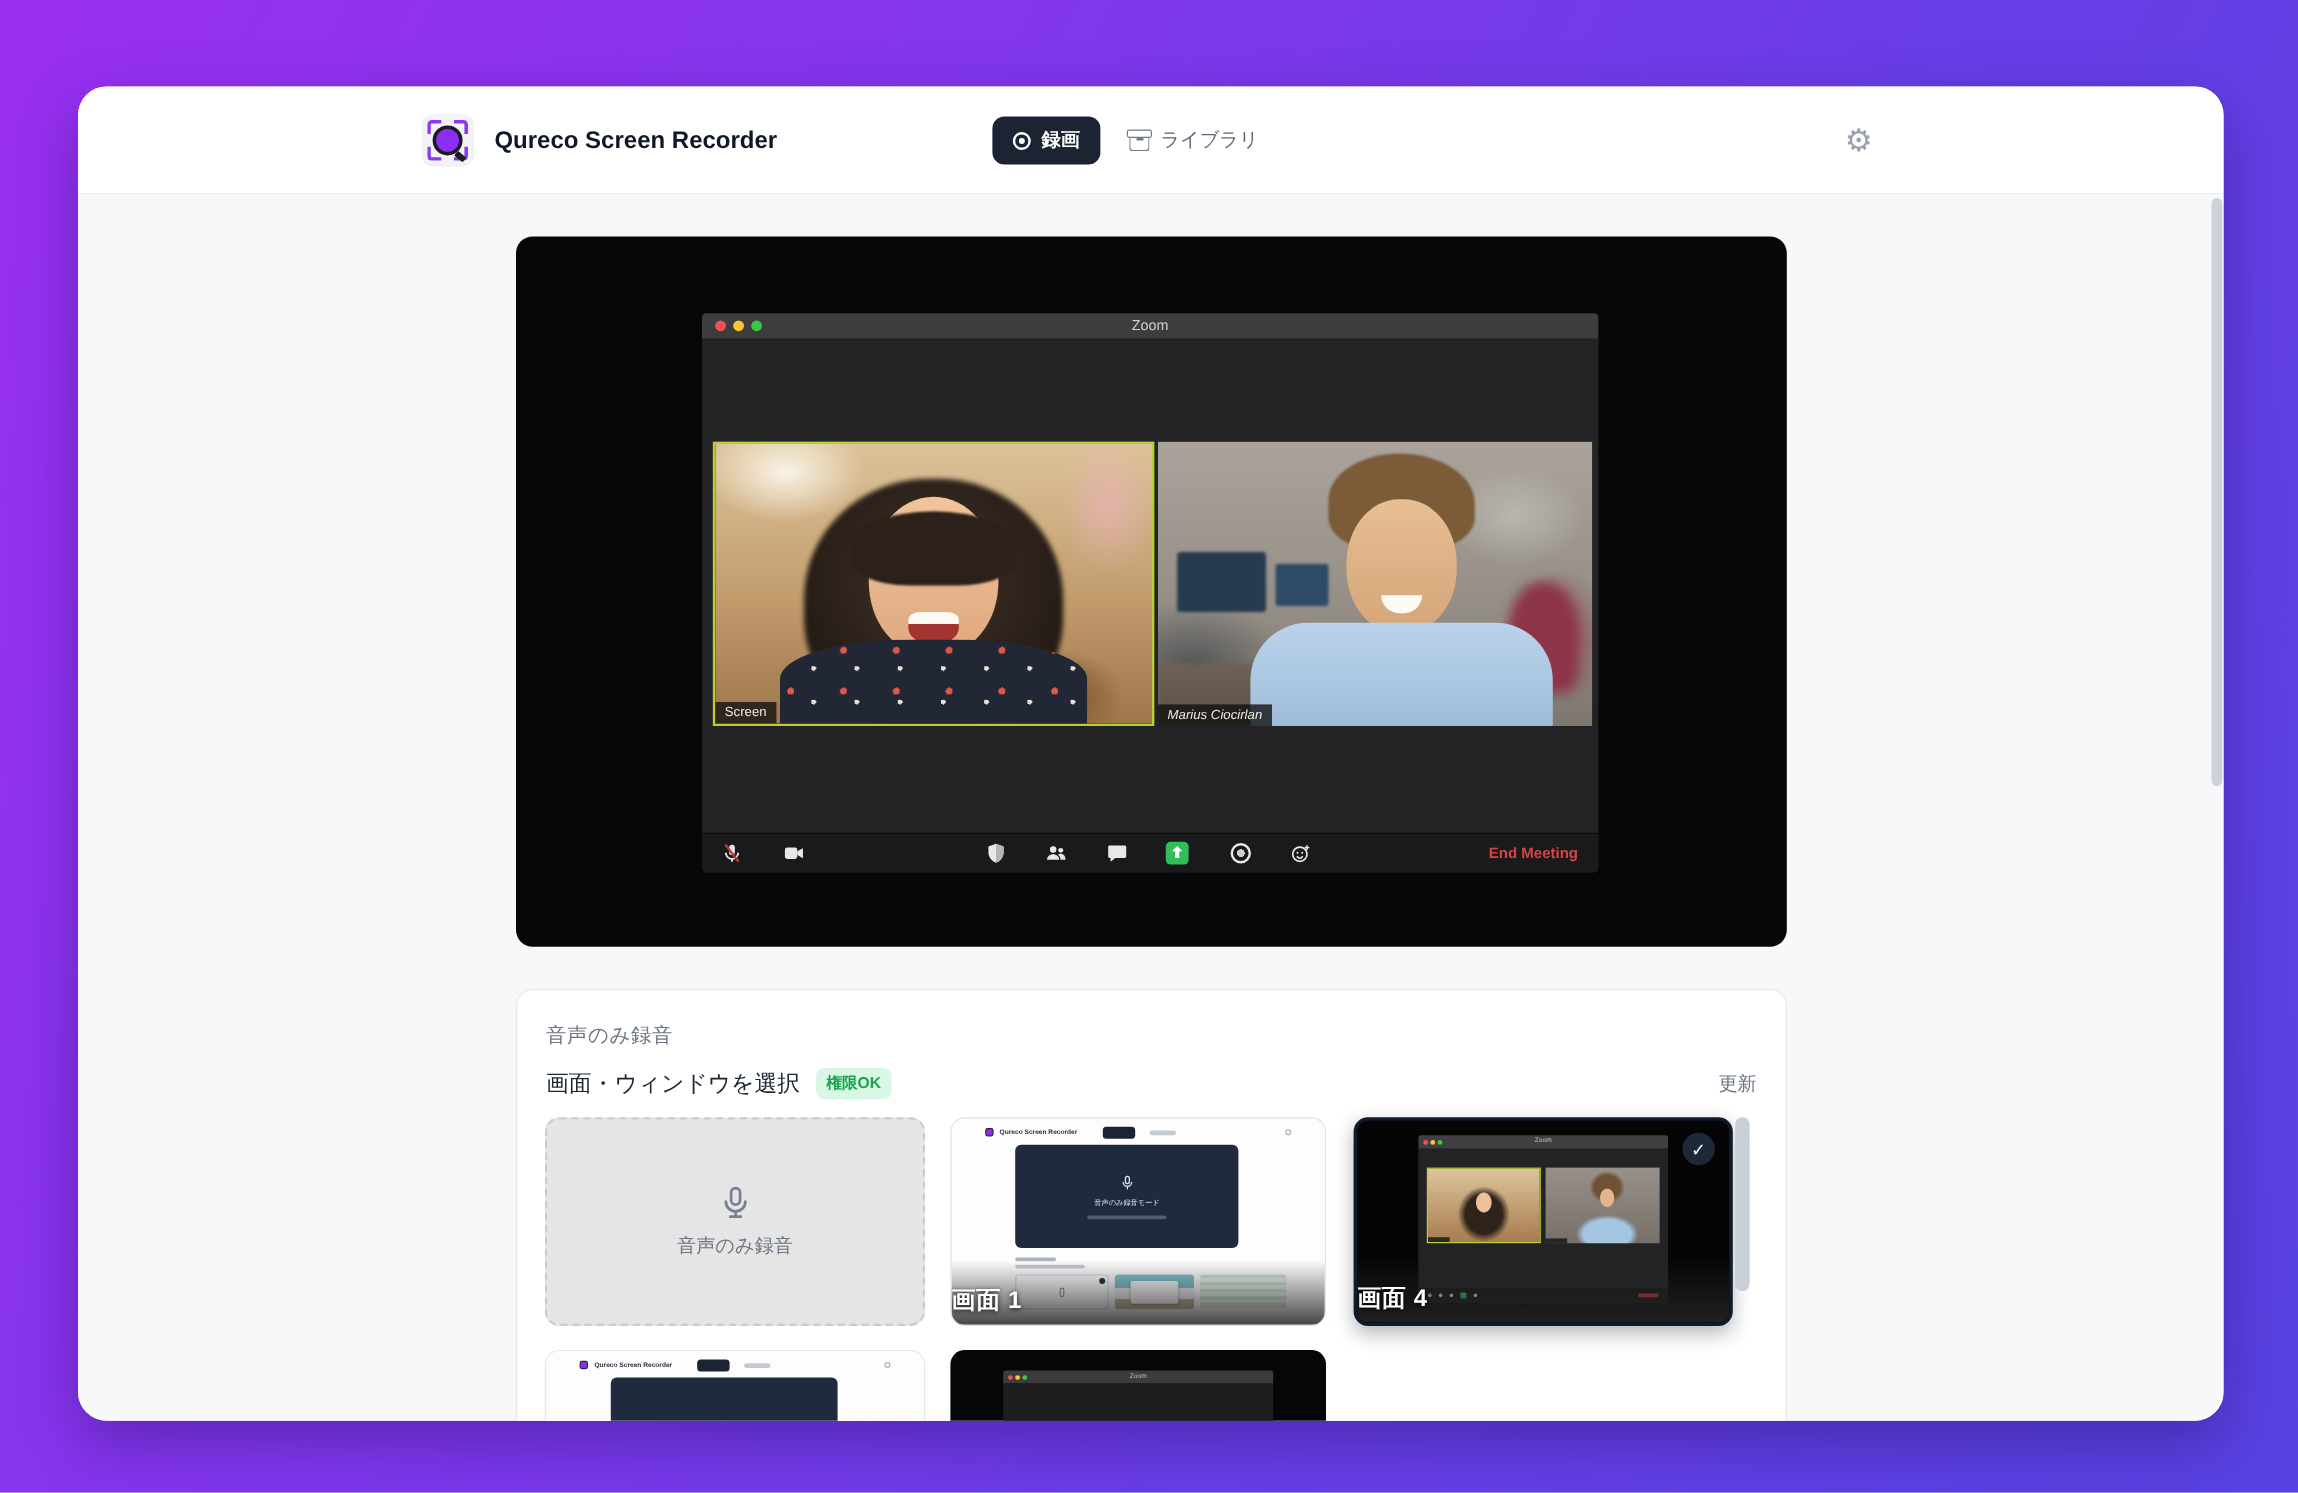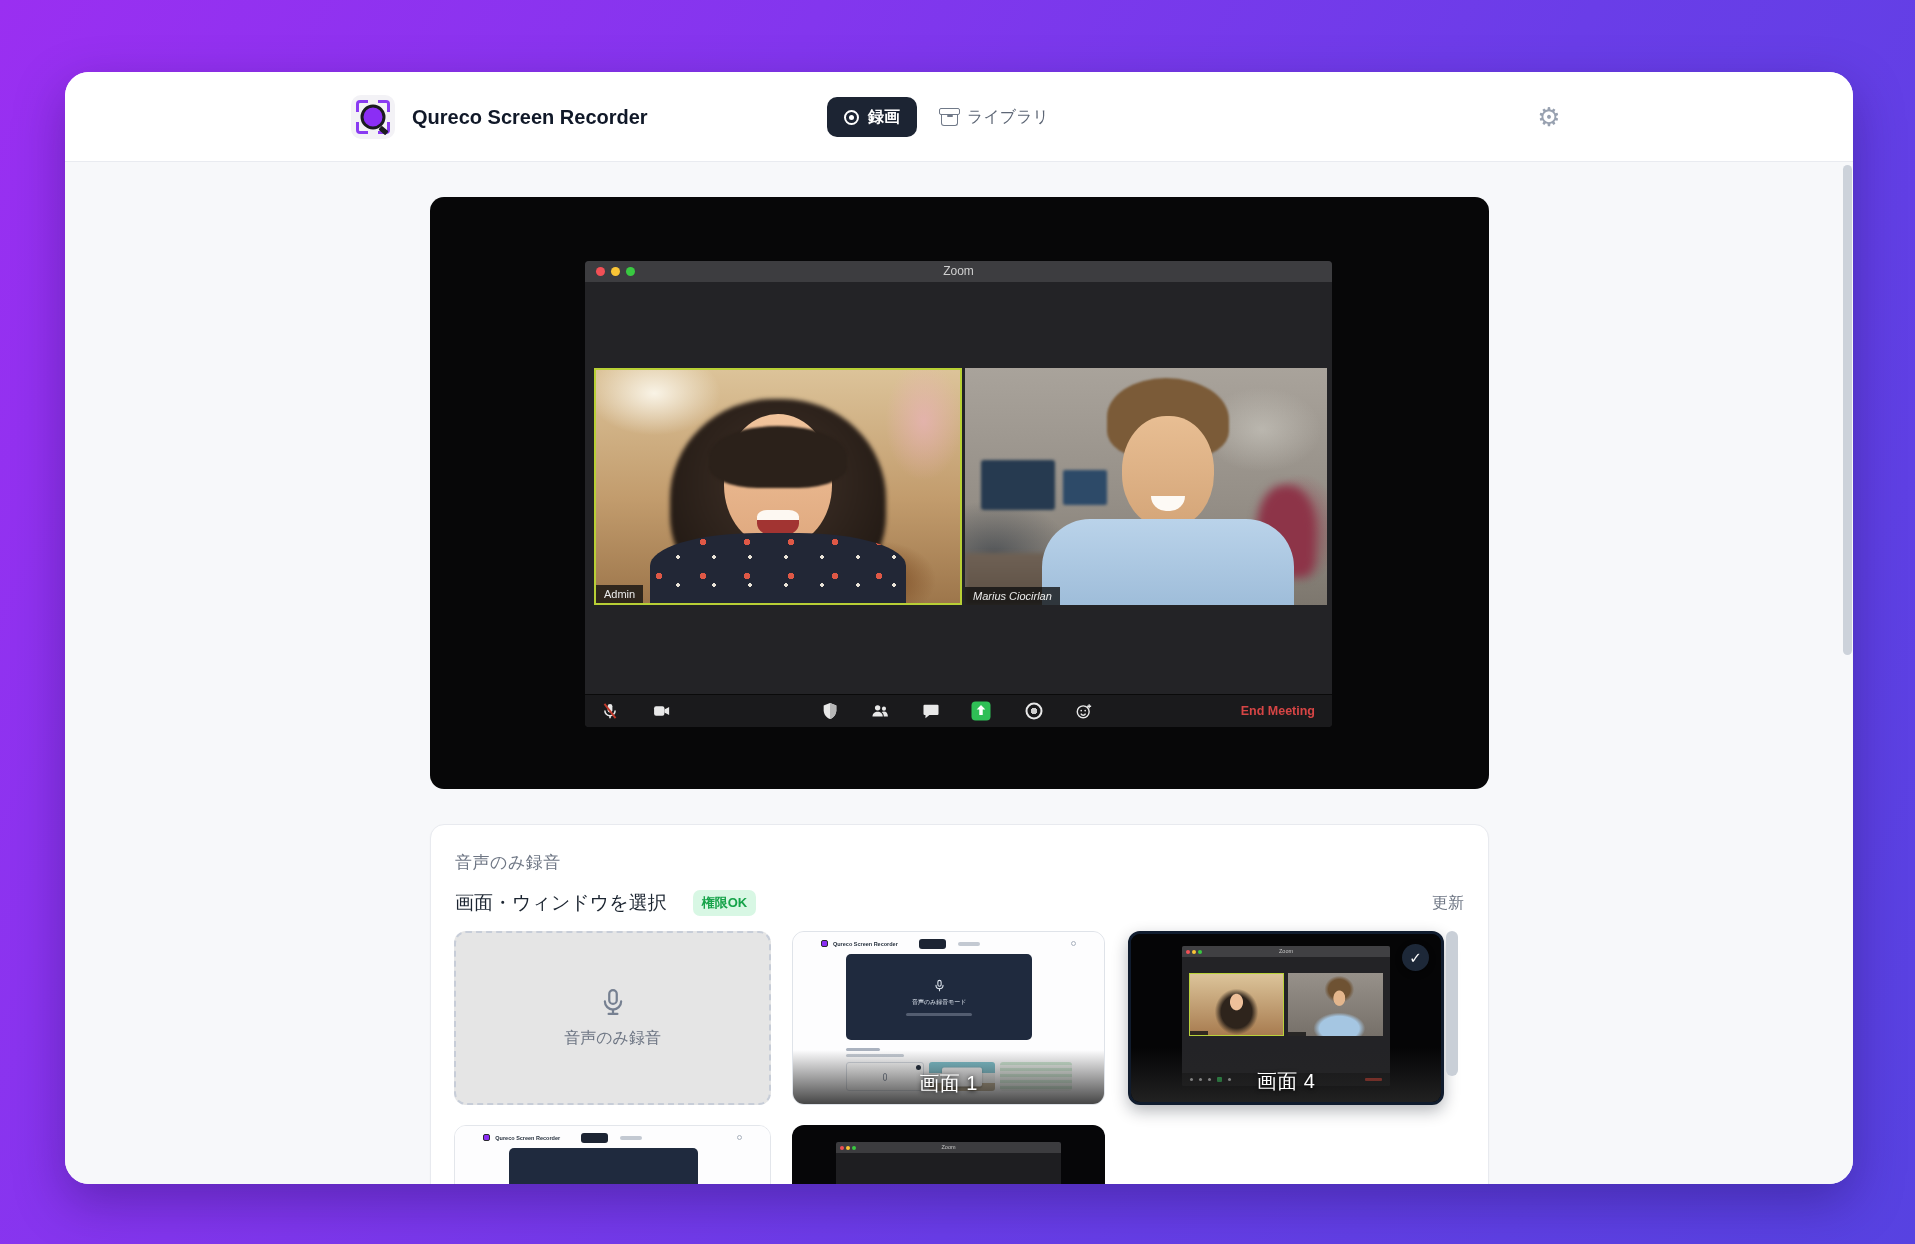--- a/index.html
+++ b/index.html
@@ -127,21 +127,21 @@
   .endm { position:absolute; right:17px; top:50%; transform:translateY(-50%);
           color:#d64545; font-size:12.5px; font-weight:700; }
 
   
   .capture { position:absolute; left:365px; top:662px; width:1059px; height:500px;
              background:#fff; border:1px solid #e8eaef; border-radius:14px;
              box-shadow:0 1px 2px rgba(16,24,40,.04); }
   .cap-title { position:absolute; left:24px; top:26px; font-size:17px; color:#6e7684;
                letter-spacing:.5px; }
   .cap-row { position:absolute; left:24px; right:24px; top:62px; height:32px;
-             display:flex; align-items:center; gap:26px; }
+             display:flex; align-items:center; gap:13px; }
   .sel-label { font-size:19px; color:#1b2430; font-weight:500; }
   .badge { background:#d8f7e4; color:#16a34a; font-size:13px; font-weight:700;
            padding:4px 9px; border-radius:7px; }
   .refresh { margin-left:auto; color:#6e7684; font-size:16px; cursor:pointer; }
 
   .opt { position:absolute; top:106px; height:174px; border-radius:12px; overflow:hidden; cursor:pointer; }
   .opt-audio { left:23px; width:317px; background:#e5e5e5; border:2px dashed #c7cdd8;
                display:flex; flex-direction:column; align-items:center; justify-content:center;
                gap:11px; color:#6e7684; }
   .opt-audio .lbl { font-size:16px; }
@@ -149,22 +149,22 @@
   .opt-s2 { left:697px; width:316px; background:#06070a; border:3px solid #101c2e;
             box-shadow:0 6px 16px rgba(10,15,30,.3); }
   .opt-r2 { top:300px; }
   .opt-s3 { left:23px; width:317px; background:#fff; border:1px solid #e3e6eb; }
   .opt-s4 { left:361px; width:313px; background:#060608; }
   .grid-sb { position:absolute; left:1015px; top:106px; width:12px; height:145px;
              background:#c9cfd7; border-radius:6px; cursor:pointer; }
 
   .fade { position:absolute; left:0; right:0; bottom:0; height:54px;
           background:linear-gradient(180deg, rgba(32,32,32,0), rgba(38,38,38,.85)); }
-  .thumb-label { position:absolute; left:0; right:0; bottom:7px; text-align:center;
-                 color:#fff; font-size:20px; font-weight:400; letter-spacing:.5px;
+  .thumb-label { position:absolute; left:0; right:0; bottom:7px; 
+                 color:#fff; font-size:20px; font-weight:700; letter-spacing:.5px;
                  text-shadow:0 1px 4px rgba(0,0,0,.9); z-index:5; }
   .check { position:absolute; top:10px; right:12px; width:27px; height:27px; background:#1d2838;
            border-radius:50%; color:#fff; font-size:15px; font-weight:700; display:flex;
            align-items:center; justify-content:center; box-shadow:0 2px 6px rgba(0,0,0,.45); z-index:6; }
 
   
   .mini-app { position:absolute; inset:0; background:#fdfdfe; }
   .m-head { position:absolute; top:5px; left:9%; right:9%; height:13px; display:flex;
             align-items:center; gap:5px; }
   .m-logo { width:7px; height:7px; border-radius:2px; background:#8b2ef5; border:1px solid #2a2a2e; }
@@ -275,21 +275,21 @@
             <span class="ztitle">Zoom</span>
           </div>
 
           <div class="feed feedL">
             <div class="bg"></div>
             <div class="hairL"></div>
             <div class="faceL"></div>
             <div class="fringeL"></div>
             <div class="mouthL"></div>
             <div class="dressL"></div>
-            <span class="ztag">Admin</span>
+            <span class="ztag">Screen</span>
           </div>
 
           <div class="feed feedR">
             <div class="bg"></div>
             <div class="mon1"></div>
             <div class="mon2"></div>
             <div class="desk"></div>
             <div class="pers"></div>
             <div class="hairR"></div>
             <div class="faceR"></div>

